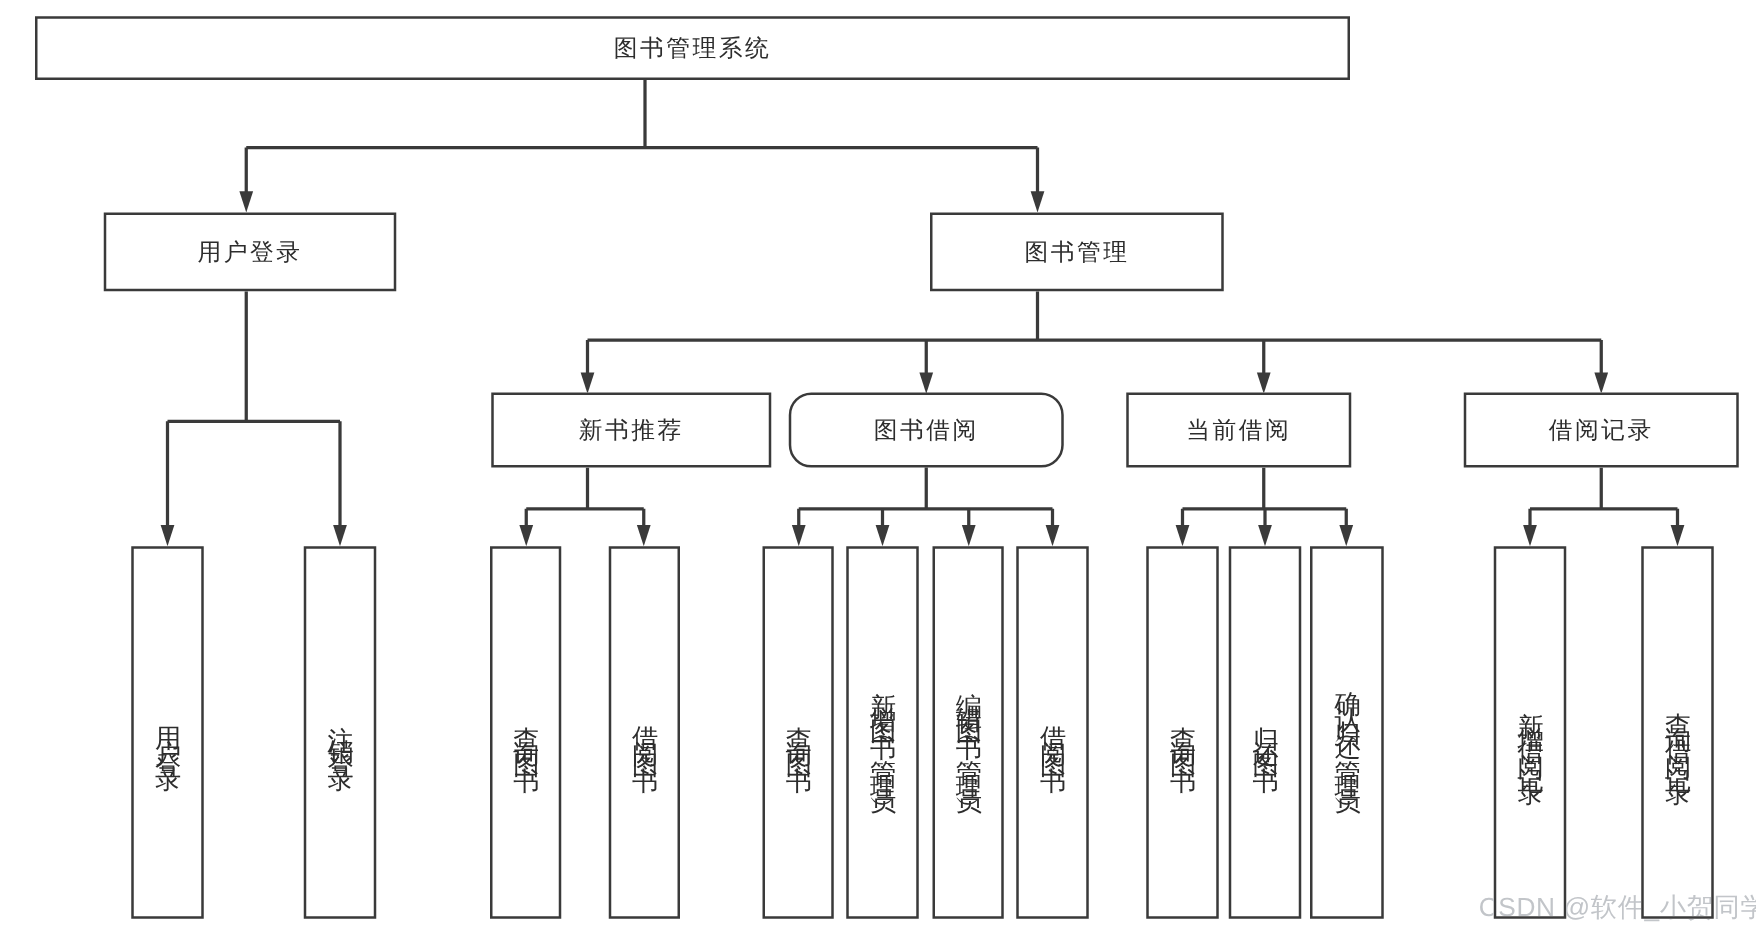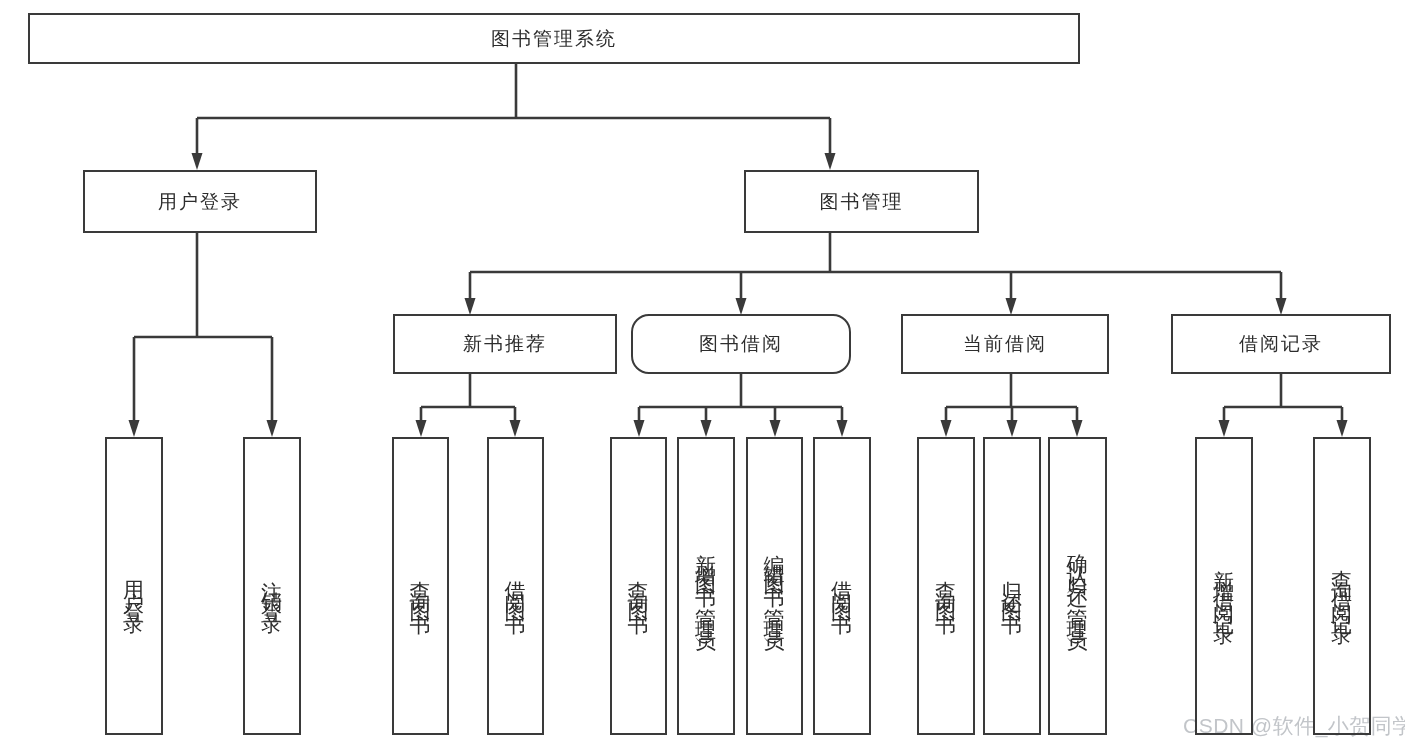--- a/index.html
+++ b/index.html
@@ -135,21 +135,21 @@
     <polygon points="1336.5,420 1347.5,420 1342,437"></polygon>
   </svg>
 
   <div class="box hbox" style="left:12px; top:13px; width:1052px; height:51px;margin-left:16px;">图书管理系统</div>
 
   <div class="box hbox" style="left:83px; top:170px; width:234px; height:63px;">用户登录</div>
   <div class="box hbox" style="left:744px; top:170px; width:235px; height:63px;">图书管理</div>
 
   <div class="box hbox" style="left:345px; top:314px; width:224px; height:60px;margin-left:48px;">新书推荐</div>
   <div class="box hbox" style="left:631px; top:314px; width:220px; height:60px;border-radius:18px;">图书借阅</div>
-  <div class="box hbox" style="left:901px; top:314px; width:208px; height:60px;">当前借阅</div>
+  <div class="box hbox" style="left:901px; top:314px; width:180px; height:60px;">当前借阅</div>
   <div class="box hbox" style="left:1171px; top:314px; width:220px; height:60px;text-align:center;">借阅记录</div>
 
   <div class="box vbox" style="left:105px; top:437px; width:58px; height:298px;">用户登录</div>
   <div class="box vbox" style="left:243px; top:437px; width:58px; height:298px;">注销登录</div>
 
   <div class="box vbox" style="left:392px; top:437px; width:57px; height:298px;">查询图书</div>
   <div class="box vbox" style="left:487px; top:437px; width:57px; height:298px;">借阅图书</div>
 
   <div class="box vbox" style="left:610px; top:437px; width:57px; height:298px;">查询图书</div>
   <div class="box vbox" style="left:677px; top:437px; width:58px; height:298px;">新增图书（管理员）</div>

